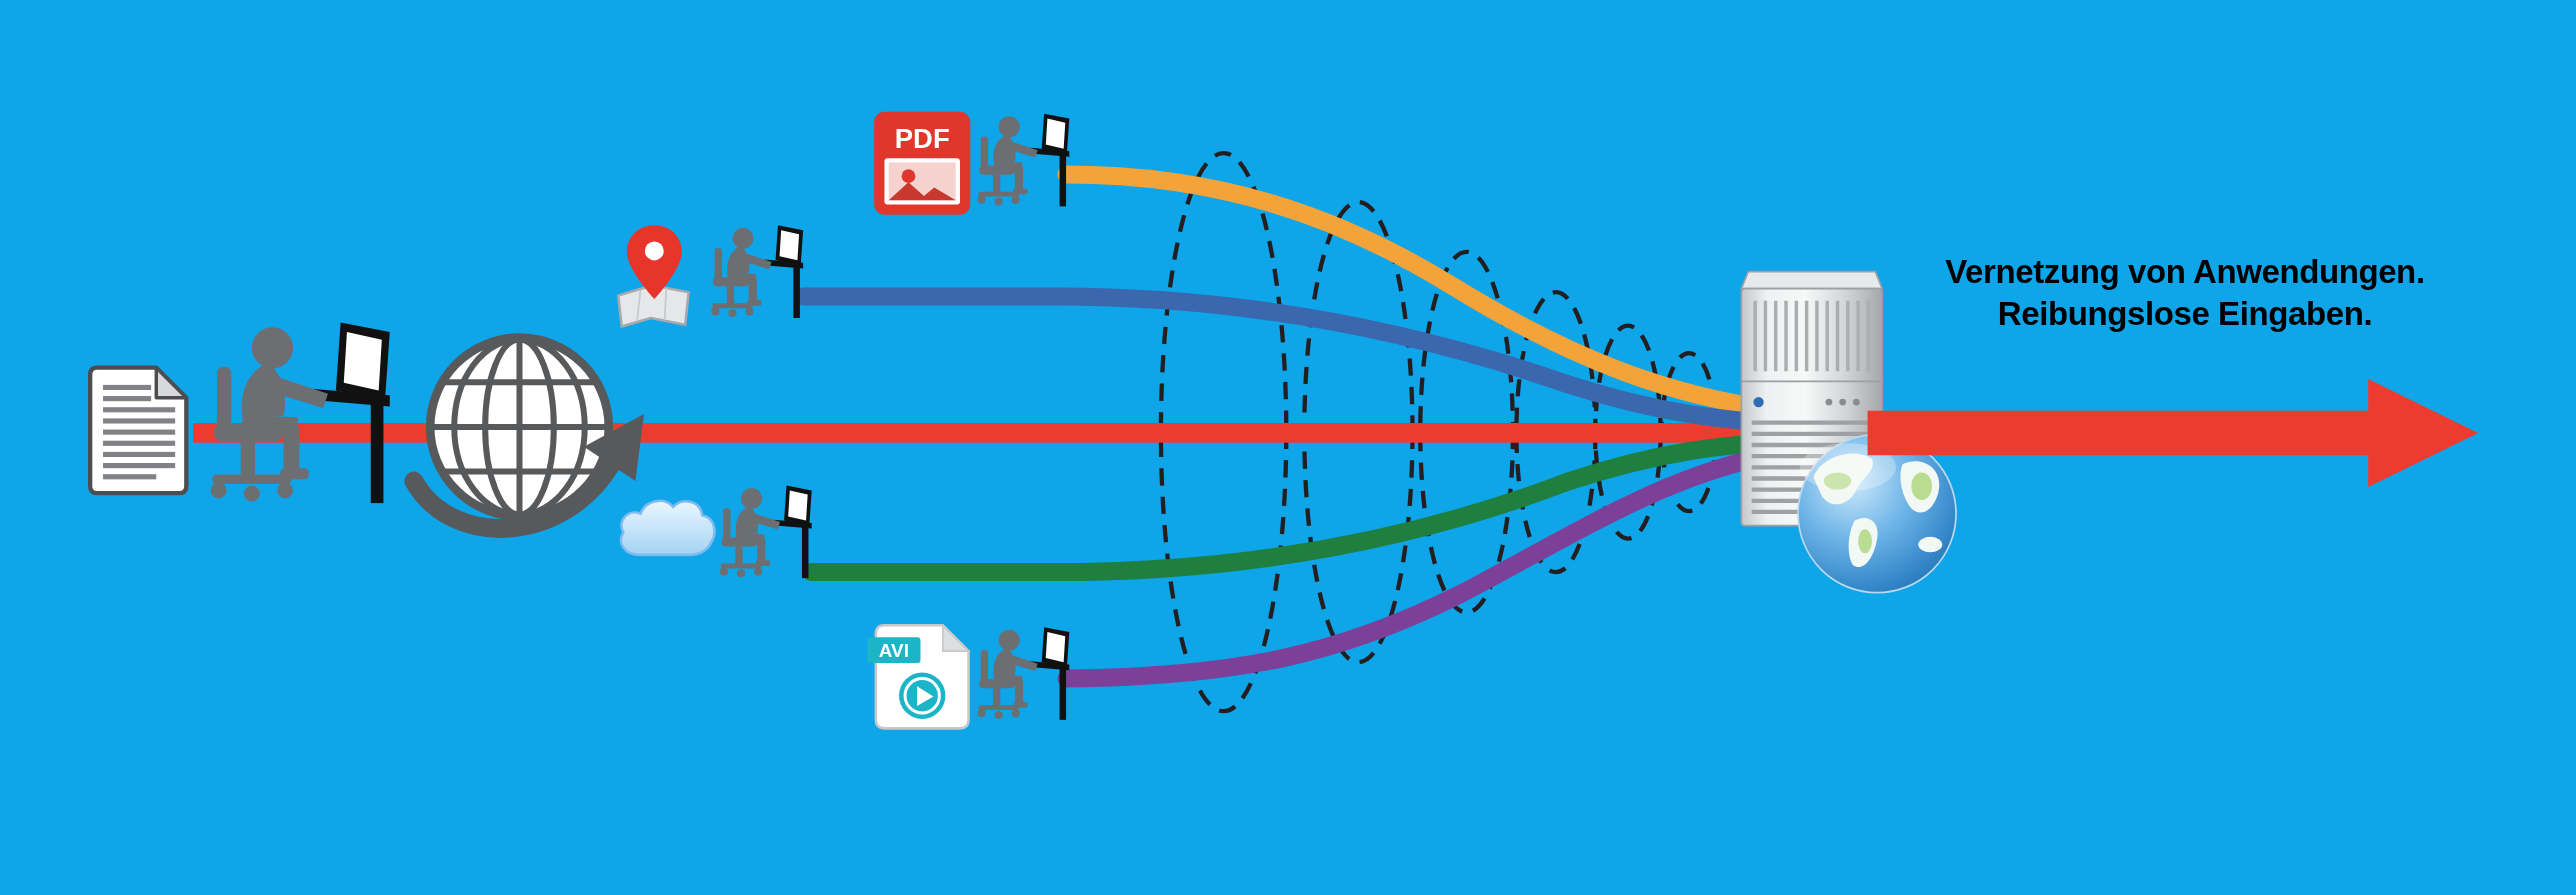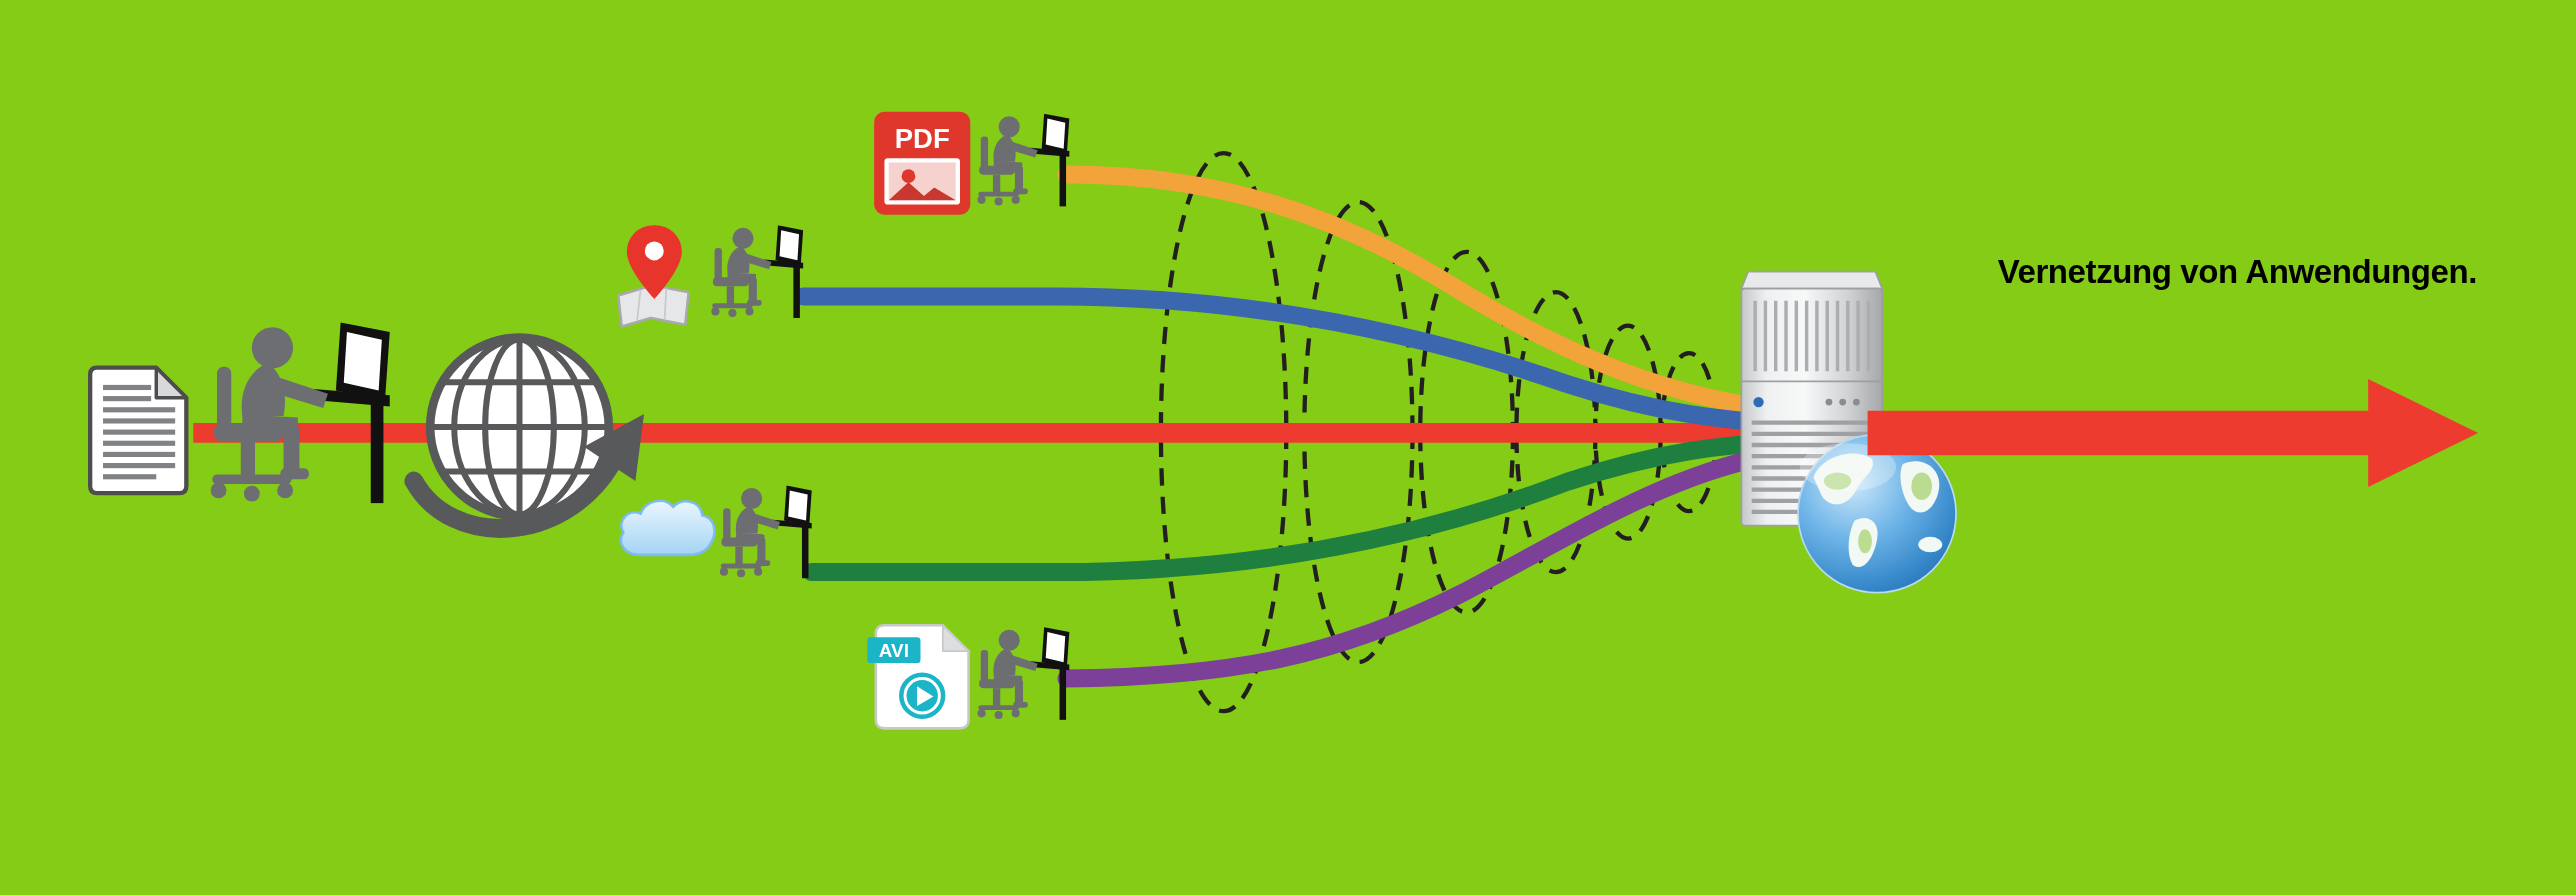--- a/index.html
+++ b/index.html
@@ -1,19 +1,19 @@
 <!DOCTYPE html>
 <html style="font-size:13.7px"><head>
 <meta charset="utf-8">
 <style>
   html,body{margin:0;padding:0;background:#fff;}
-  .canvas{position:relative;width:2576px;height:896px;background:#84cc16;overflow:hidden;
+  .canvas{position:relative;width:2576px;height:896px;background:#0ea5e9;overflow:hidden;
           font-family:"Liberation Sans",sans-serif;}
   .canvas svg{position:absolute;left:0;top:0;}
-  .caption{position:absolute;left:1893px;top:251px;width:584px;text-align:right;
+  .caption{position:absolute;left:1893px;top:251px;width:584px;text-align:center;
            font-weight:bold;font-size:33px;line-height:1.28;color:#000;letter-spacing:-0.4px;}
   .caption .caption-line{white-space:nowrap;}
   text{font-family:"Liberation Sans",sans-serif;}
 </style>
 </head>
 <body>
 
 <div class="canvas">
 
 <svg width="2576" height="896" viewBox="0 0 3000 1043">
@@ -167,16 +167,17 @@
       <ellipse cx="2238" cy="566" rx="12" ry="16"></ellipse>
     </g>
     <ellipse cx="2152" cy="544" rx="56" ry="28" fill="#fff" opacity="0.28"></ellipse>
   </g>
 
   <polygon points="2175,478 2758,478 2758,441 2886,504 2758,567 2758,530 2175,530" fill="#EE3B30"></polygon>
 </svg>
 
 <div class="caption">
   <div class="caption-line">Vernetzung von Anwendungen.</div>
+  <div class="caption-line">Reibungslose Eingaben.</div>
 </div>
 
 </div>
 
 
 </body></html>

